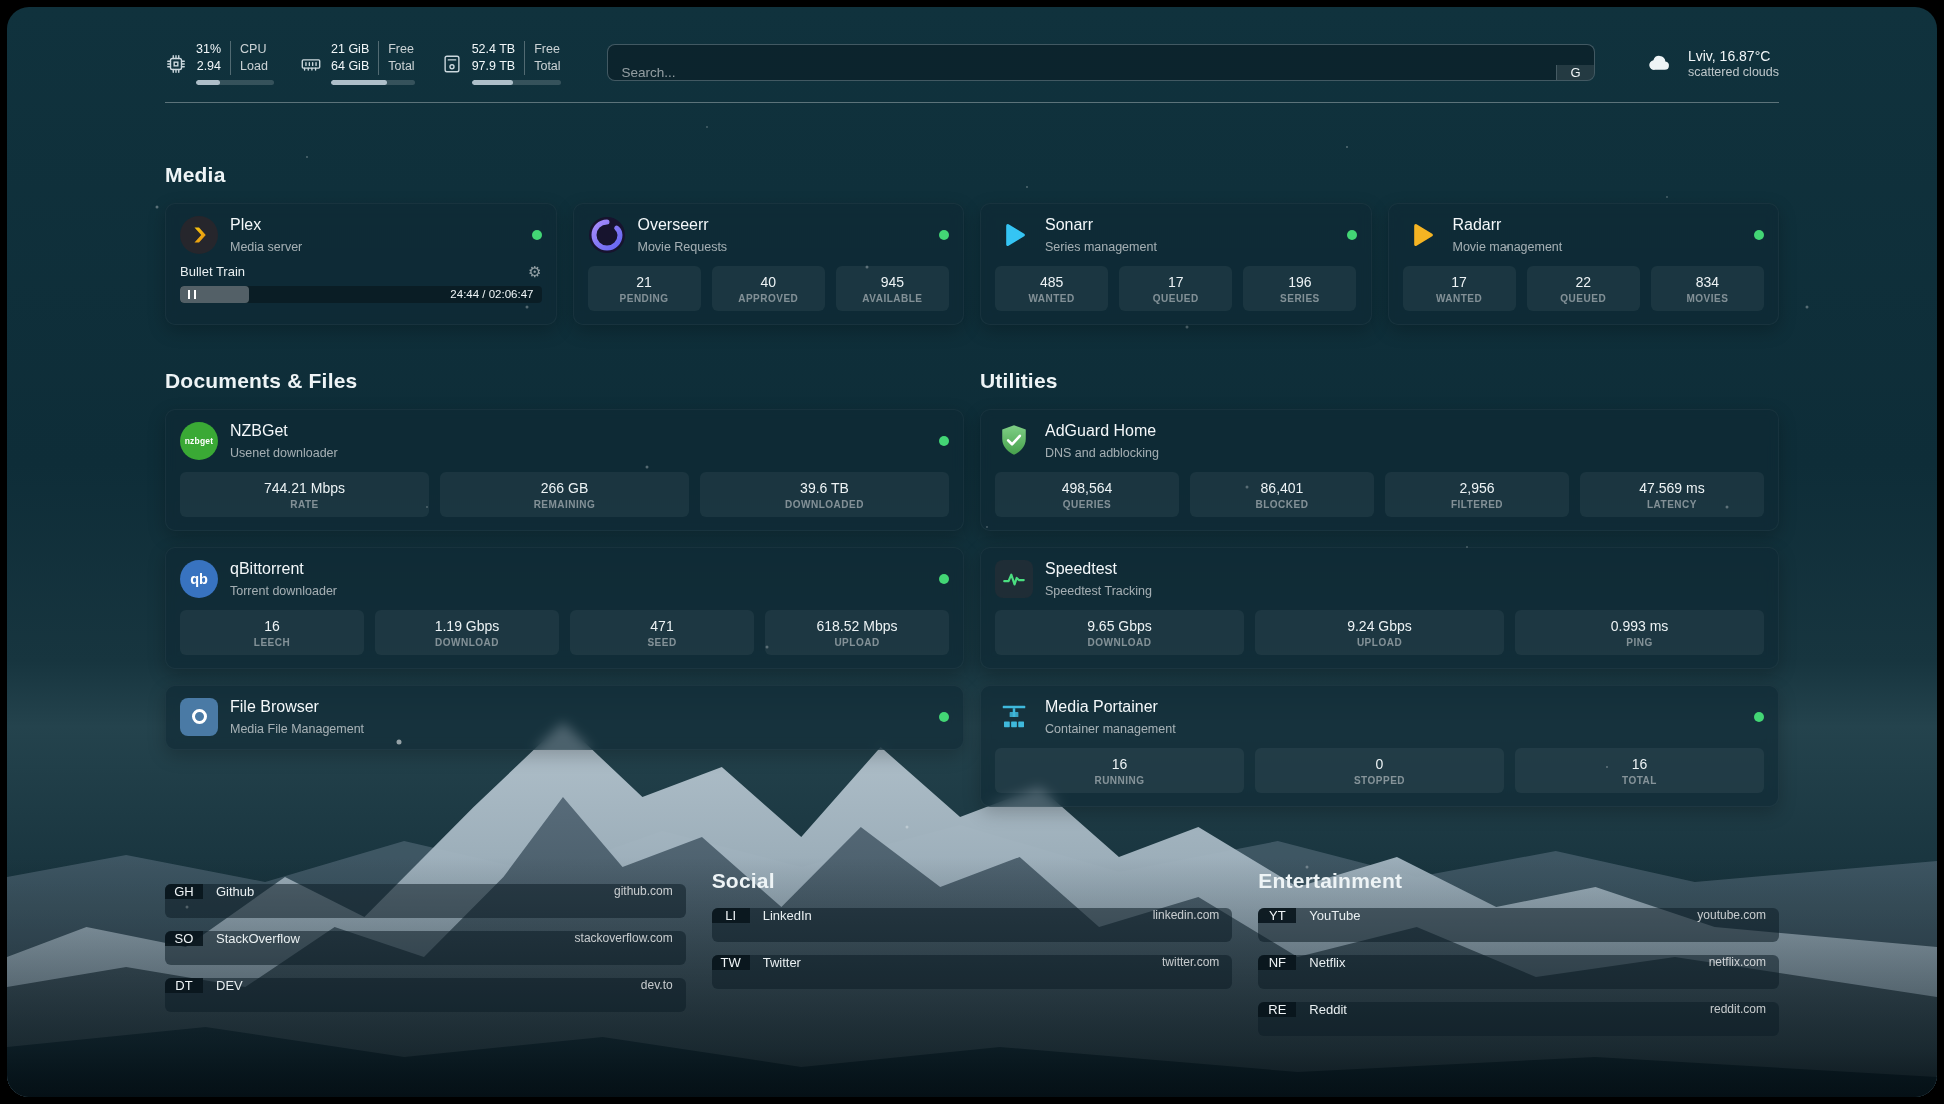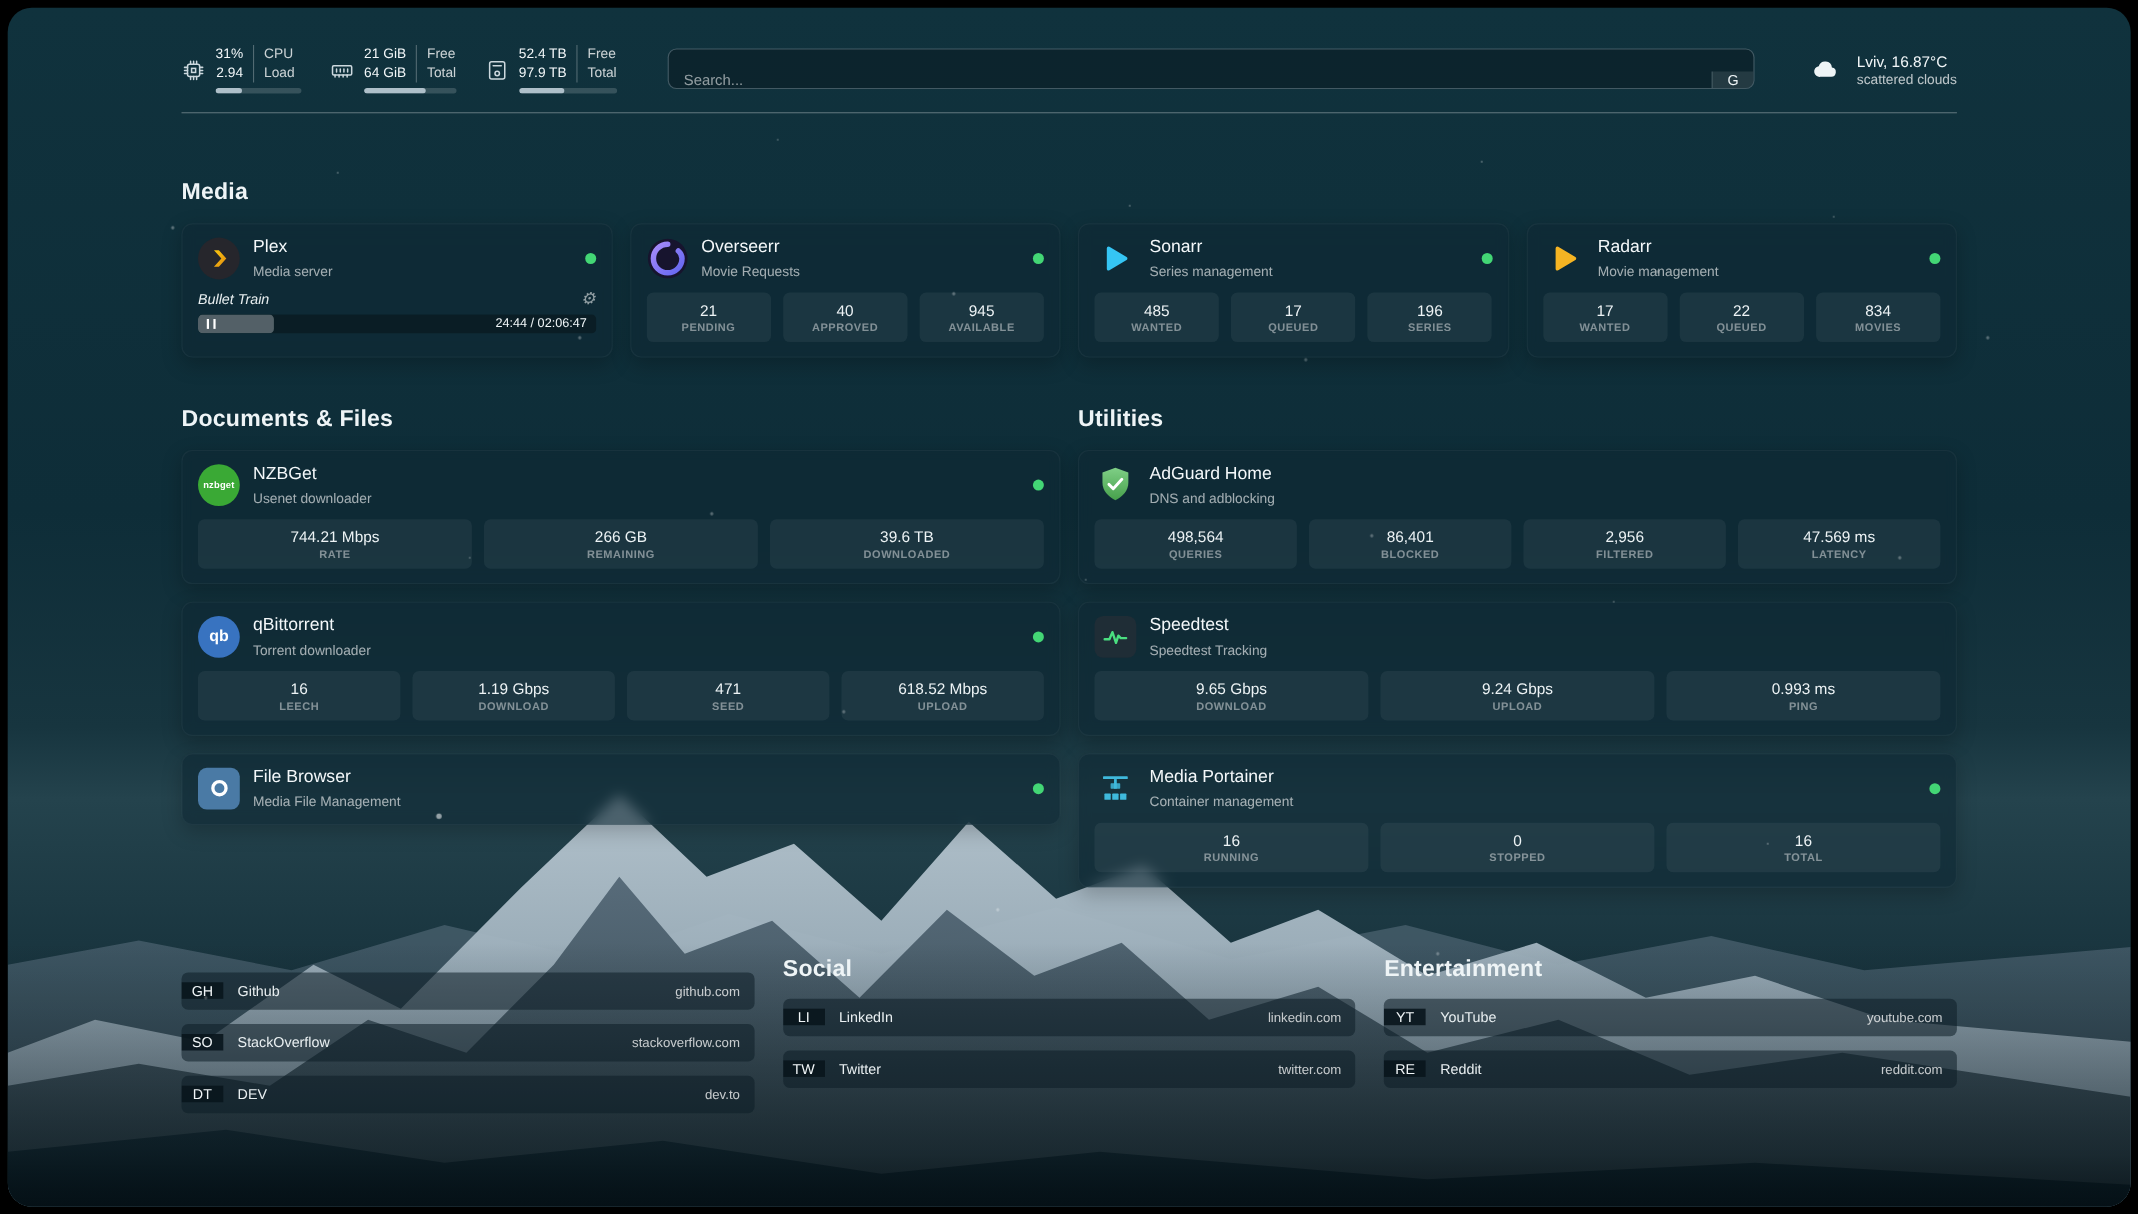--- a/index.html
+++ b/index.html
@@ -69,35 +69,35 @@
   .icon-speedtest { background: #1f2d36; }
 
   .stats { display: grid; gap: 11px; margin-top: 12px; }
   .cols-3 { grid-template-columns: repeat(3, 1fr); }
   .cols-4 { grid-template-columns: repeat(4, 1fr); }
   .stat { background: rgba(255,255,255,0.055); border-radius: 6px; padding: 8px 4px 7px; text-align: center; }
   .stat-value { font-size: 14px; color: #edf3f5; }
   .stat-label { margin-top: 3px; font-size: 10px; font-weight: 700; letter-spacing: .5px; color: rgba(255,255,255,0.45); }
 
   
-  .plex-track { display: flex; justify-content: space-between; align-items: flex-end; margin-top: 10px; font-size: 13px; color: #e9eff1; font-style: italic; }
+  .plex-track { display: flex; justify-content: space-between; align-items: flex-end; margin-top: 10px; font-size: 13px; color: #e9eff1; }
   .gear { color: rgba(255,255,255,0.55); font-size: 15px; cursor: pointer; line-height: 1; }
   .plex-bar { position: relative; height: 17px; margin-top: 7px; background: rgba(0,0,0,0.30); border-radius: 4px; overflow: hidden; cursor: pointer; }
   .plex-fill { position: absolute; left: 0; top: 0; bottom: 0; background: rgba(255,255,255,0.30); border-radius: 4px; }
   .pause-icon { position: absolute; left: 8px; top: 4px; width: 8px; height: 9px;
     border-left: 2.5px solid #fff; border-right: 2.5px solid #fff; cursor: pointer; }
   .plex-time { position: absolute; right: 8px; top: 2px; font-size: 11.5px; color: #f2f7f9; }
 
   .columns { margin-top: 44px; display: grid; grid-template-columns: 1fr 1fr; gap: 16px; }
   .col-stack { display: flex; flex-direction: column; gap: 16px; margin-top: 16px; }
 
   
   .bookmarks { margin-top: 62px; display: grid; grid-template-columns: repeat(3, 1fr); gap: 26px; padding-bottom: 40px; }
   .bm-list { display: flex; flex-direction: column; gap: 13px; margin-top: 15px; }
-  .bookmark { display: flex; align-items: center; height: 34px; border-radius: 6px; overflow: hidden;
+  .bookmark { display: flex; align-items: flex-start; height: 34px; border-radius: 6px; overflow: hidden;
     background: rgba(12,30,38,0.55); text-decoration: none; cursor: pointer; }
   .bm-abbr { width: 38px; background: rgba(8,21,27,0.88); color: #f0f5f7; font-size: 13px;
     display: flex; align-items: center; justify-content: center; flex: 0 0 auto; }
   .bm-name { flex: 1; display: flex; align-items: center; padding-left: 13px; font-size: 13px; color: #e9eff1; }
   .bm-url { display: flex; align-items: center; padding-right: 13px; font-size: 12px; color: rgba(255,255,255,0.75); }
 </style>
 </head>
 <body>
 
 <div class="frame">
@@ -599,20 +599,25 @@
 
       <section>
         <h2 class="section-heading">Entertainment</h2>
         <div class="bm-list">
           <a class="bookmark">
             <span class="bm-abbr">YT</span>
             <span class="bm-name">YouTube</span>
             <span class="bm-url">youtube.com</span>
           </a>
           <a class="bookmark">
+            <span class="bm-abbr">NF</span>
+            <span class="bm-name">Netflix</span>
+            <span class="bm-url">netflix.com</span>
+          </a>
+          <a class="bookmark">
             <span class="bm-abbr">RE</span>
             <span class="bm-name">Reddit</span>
             <span class="bm-url">reddit.com</span>
           </a>
         </div>
       </section>
     </div>
 
   </div>
 </div>

